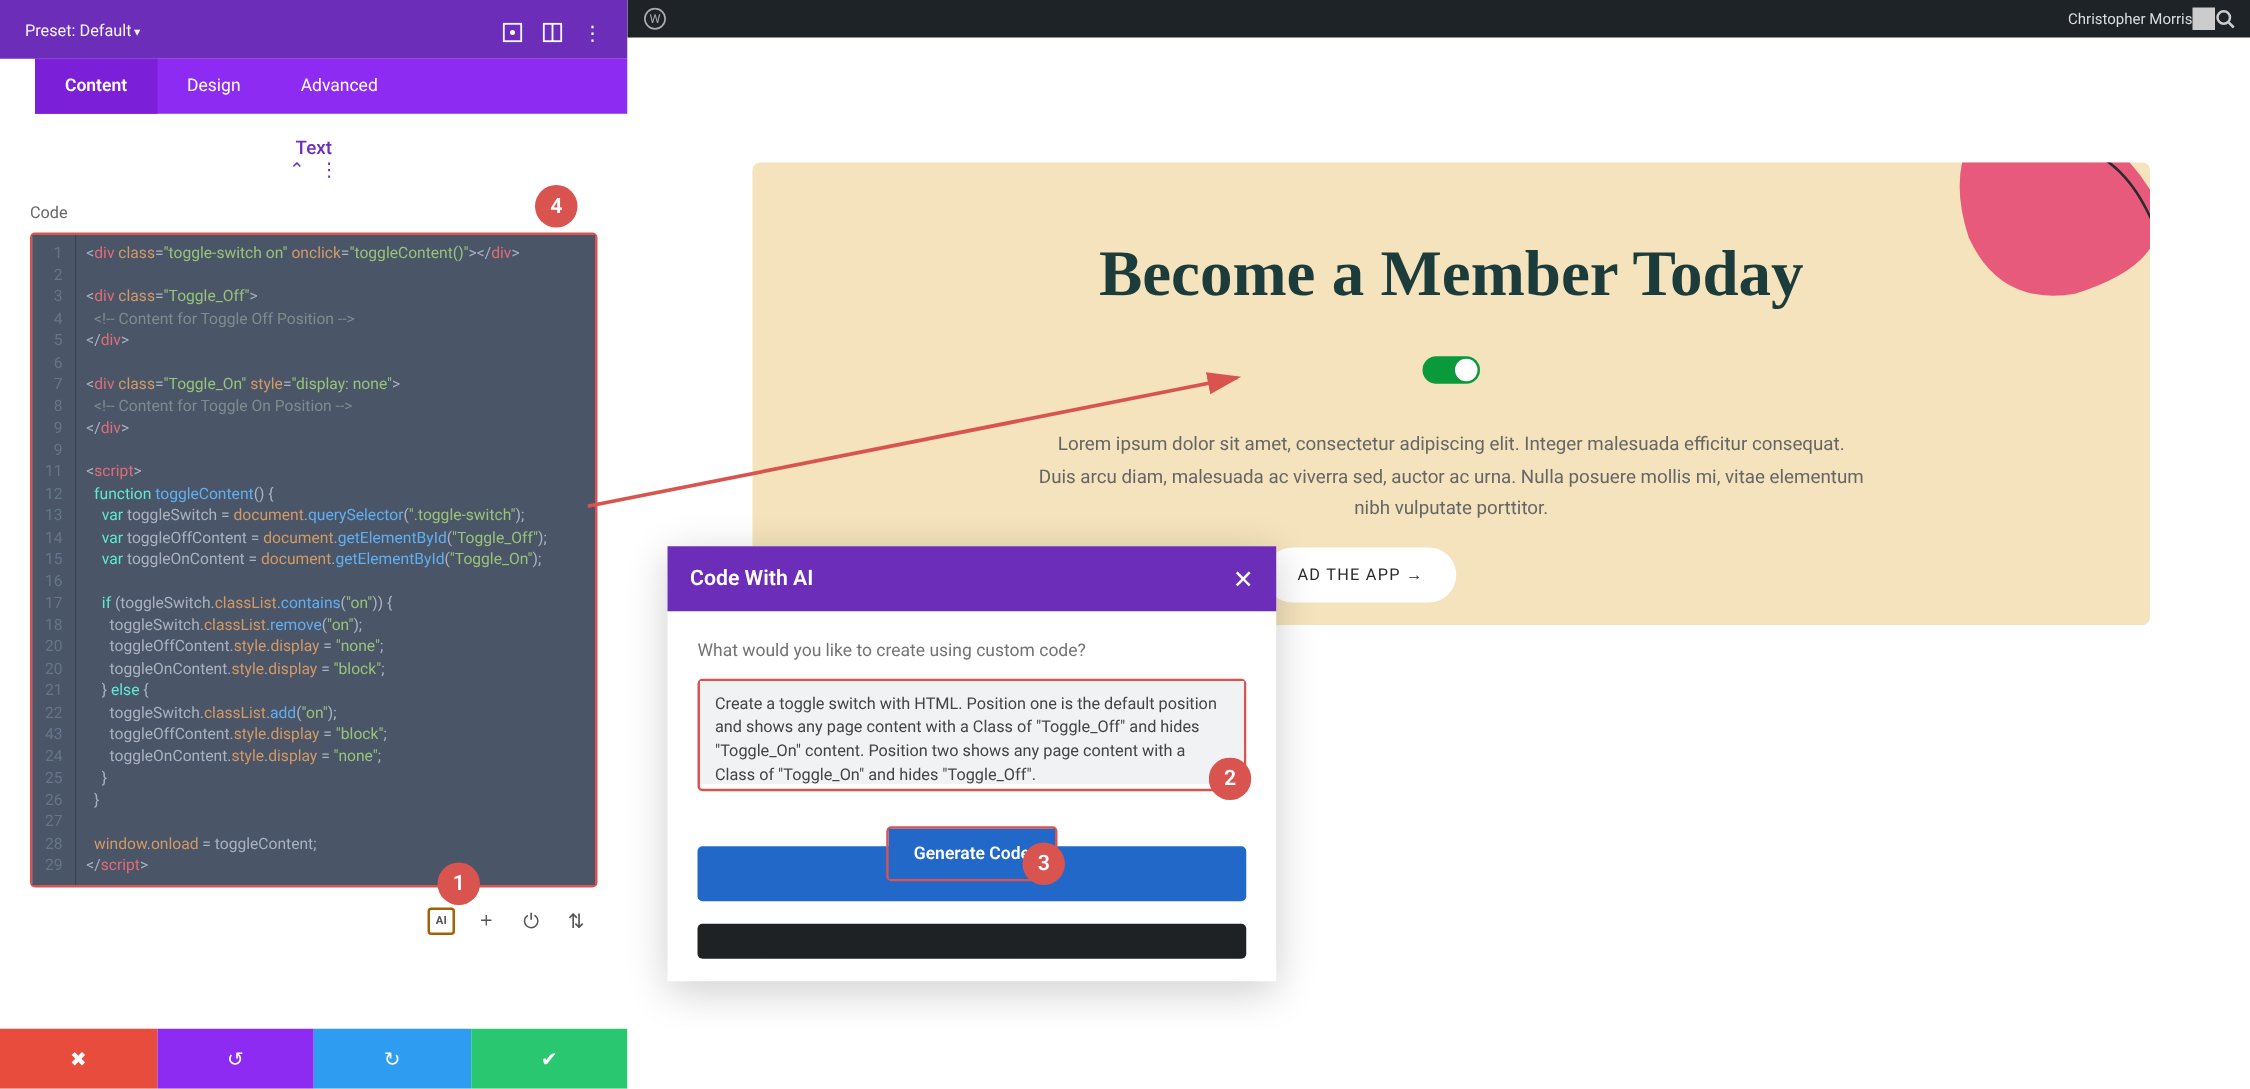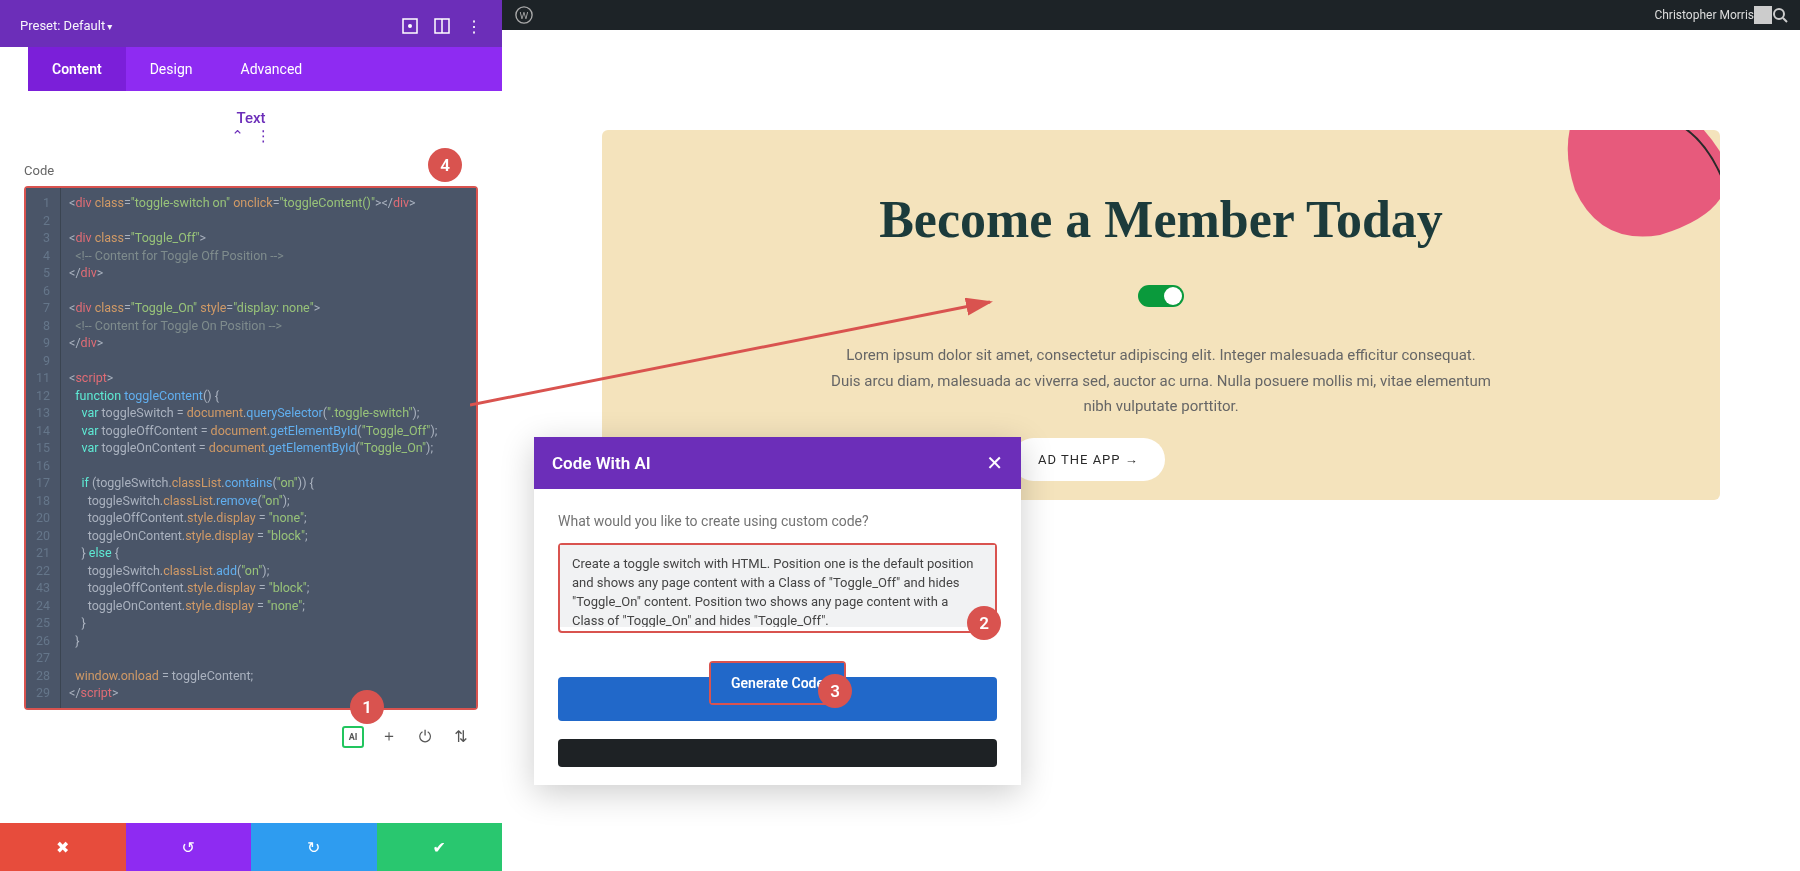--- a/index.html
+++ b/index.html
@@ -31,21 +31,21 @@
 .tok-tag { color: #e06c75; }
 .tok-attr { color: #d19a66; }
 .tok-str { color: #98c379; }
 .tok-kw { color: #5eead4; }
 .tok-fn { color: #61afef; }
 .tok-com { color: #7f8c8d; }
 .tok-punc { color: #aab2bf; }
 
 .code-toolbar { display: flex; justify-content: flex-end; gap: 14px; padding: 6px 30px 10px; background: #fff; }
 .code-toolbar span { width: 22px; height: 22px; display: inline-flex; align-items: center; justify-content: center; color: #555; cursor: pointer; border-radius: 3px; }
-.ai-btn { border: 2px solid #22c55e; padding: 2px 4px; font-size: 9px; font-weight: 700; color: #333; }
+.ai-btn { border: 2px solid #a16207; padding: 2px 4px; font-size: 9px; font-weight: 700; color: #333; }
 
 .bottom-actions { display: flex; margin-top: auto; }
 .bottom-actions button { flex: 1; border: none; height: 48px; color: #fff; font-size: 16px; cursor: pointer; display: flex; align-items: center; justify-content: center; }
 .btn-cancel { background: #e74c3c; }
 .btn-undo { background: #8e2bf2; }
 .btn-redo { background: #2e9cf0; }
 .btn-save { background: #29c76f; }
 
 
 .preview { position: absolute; left: 502px; top: 0; right: 0; height: 871px; background: #fff; }

